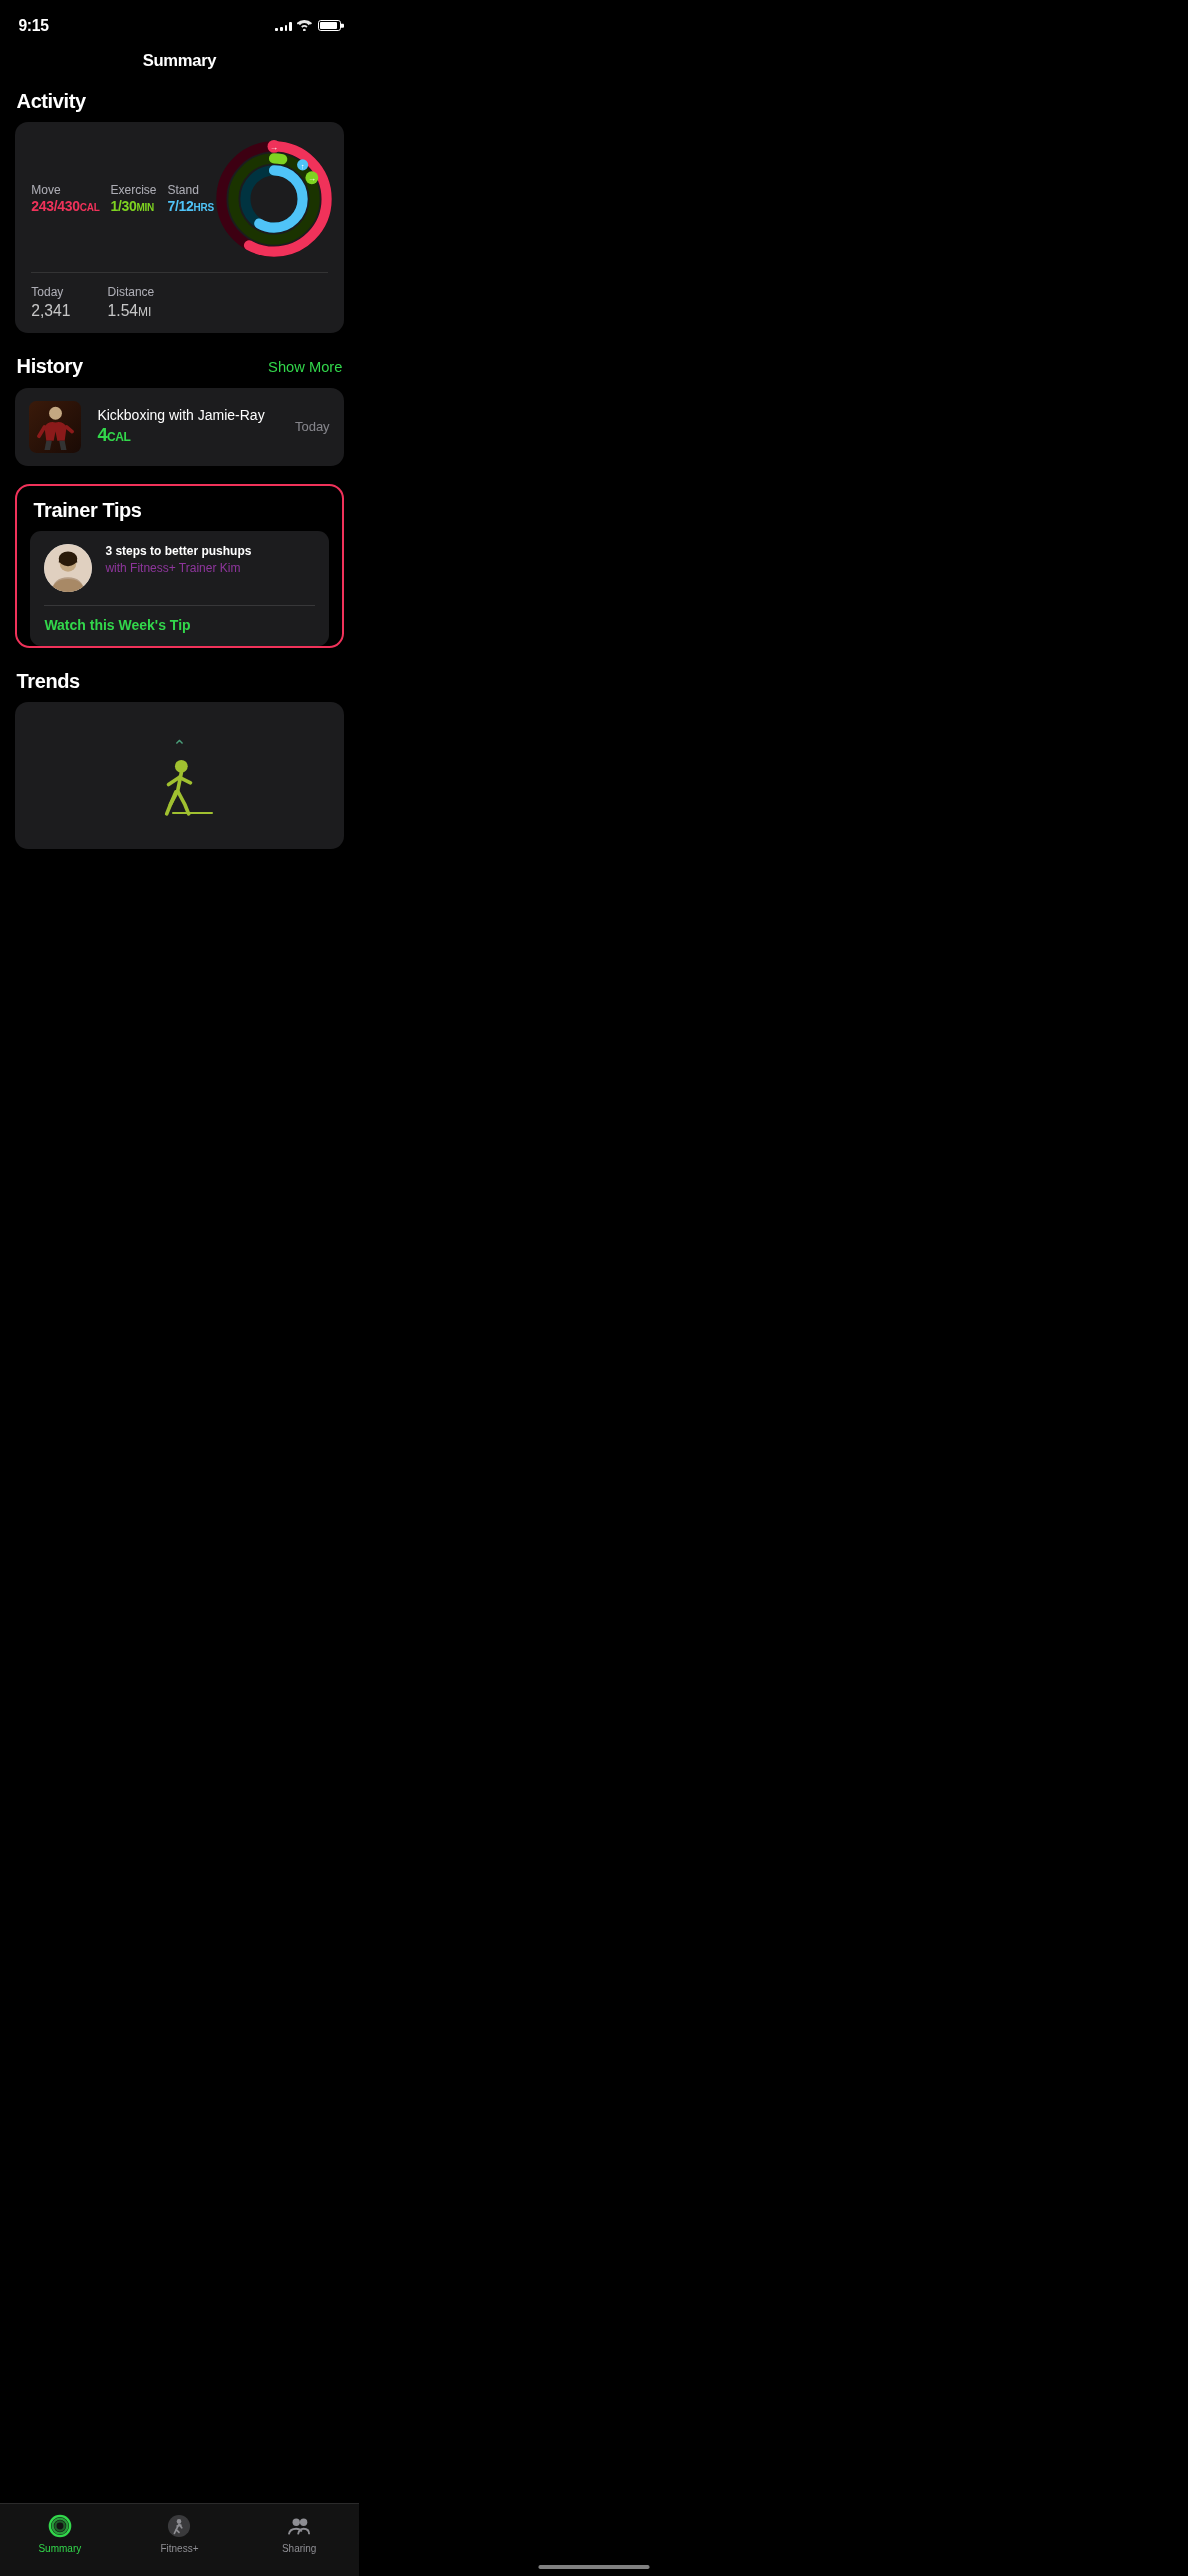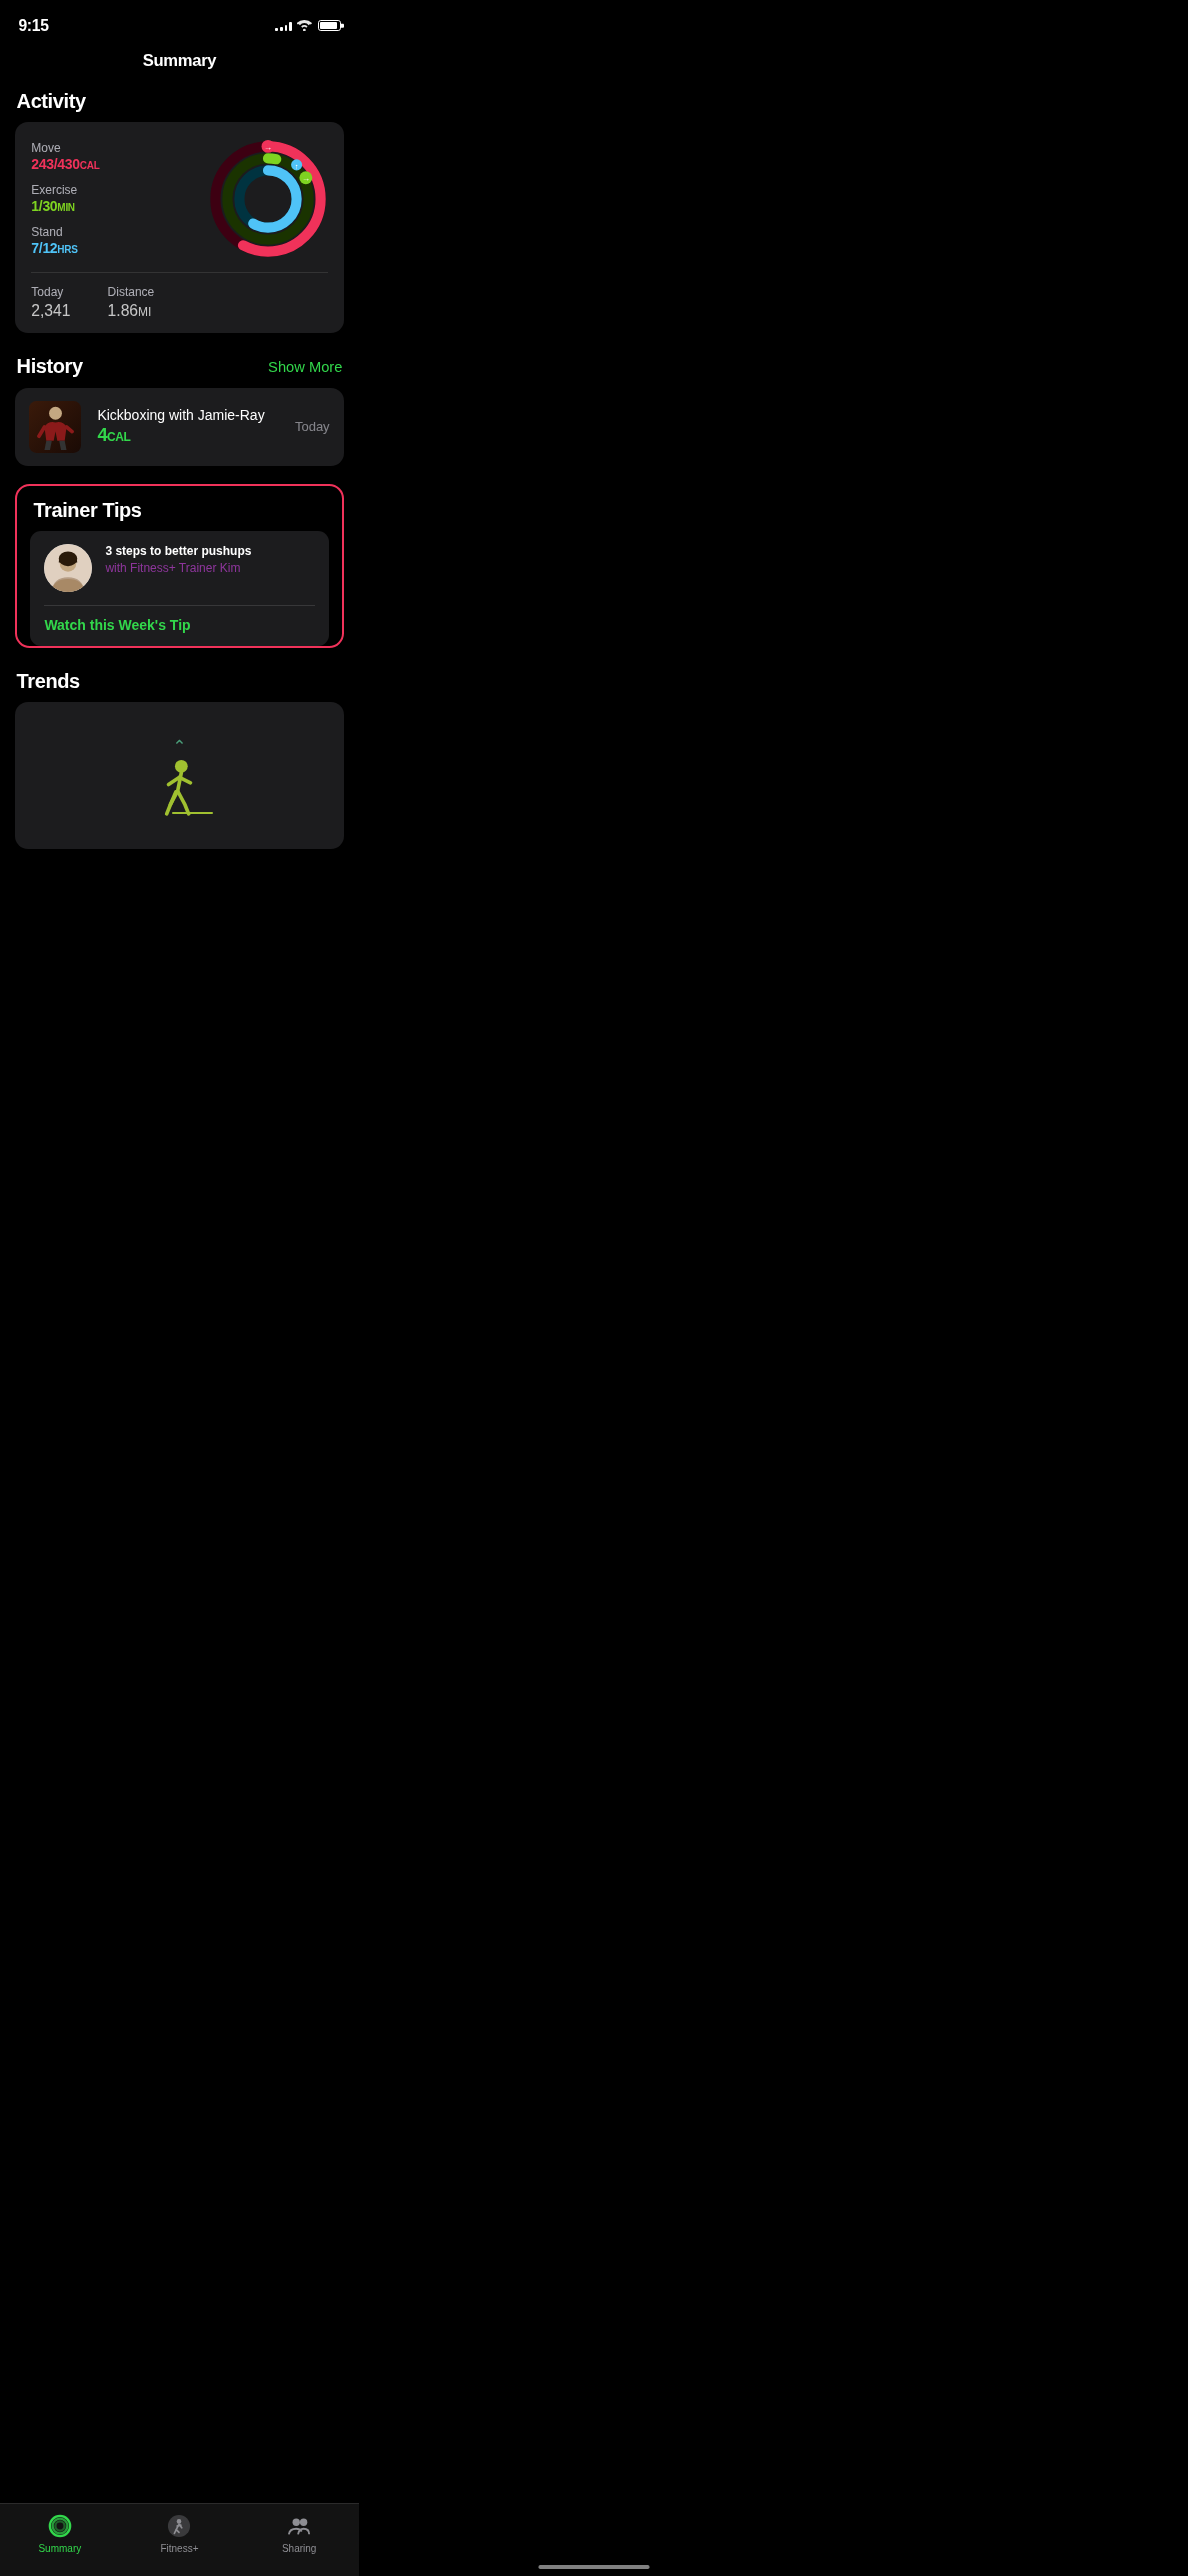--- a/index.html
+++ b/index.html
@@ -114,21 +114,20 @@
 
     .activity-card-top {
       display: flex;
       justify-content: space-between;
       align-items: center;
       padding: 16.6px 16.6px 13px;
     }
 
     .activity-stats {
       display: flex;
-      flex-direction: column;
       gap: 11px;
     }
 
     .stat-label {
       font-size: 12px;
       color: #ebebf5;
       opacity: 0.7;
       margin-bottom: 0.9px;
     }
 
@@ -461,21 +460,21 @@
     <div class="activity-card-divider"></div>
 
     <div class="activity-card-bottom">
       <div>
         <div class="bottom-stat-label">Today</div>
         <div class="bottom-stat-value">2,341</div>
       </div>
       <div>
         <div class="bottom-stat-label">Distance</div>
         <div class="bottom-stat-value">
-          <span>1.86</span><span style="font-size:12px;">MI</span>
+          <span>1.54</span><span style="font-size:12px;">MI</span>
         </div>
       </div>
     </div>
   </div>
 
   <div class="section-header">
     <span class="section-title">History</span>
     <span class="show-more-link">Show More</span>
   </div>
 

